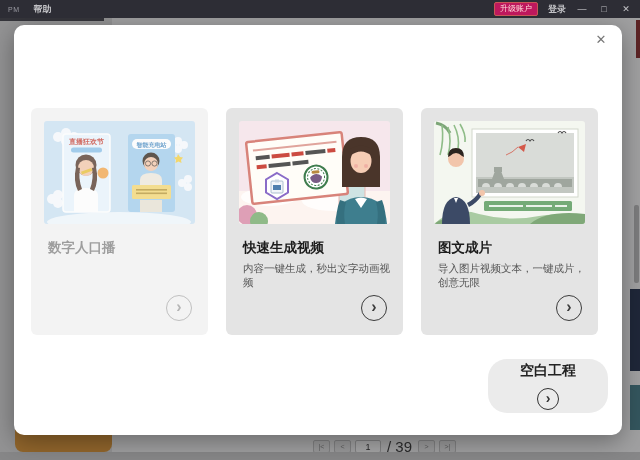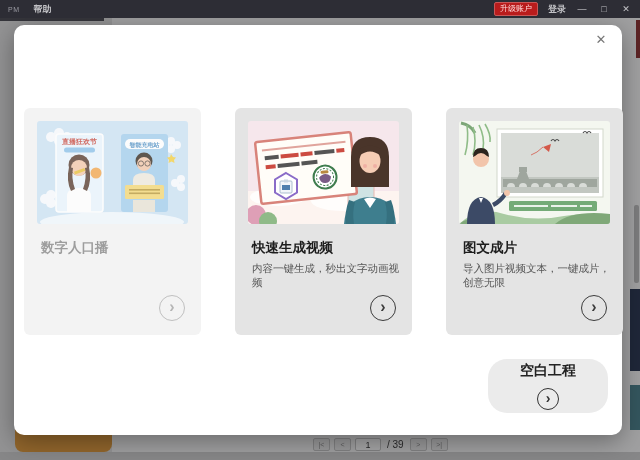--- a/index.html
+++ b/index.html
@@ -5,49 +5,49 @@
   * { margin:0; padding:0; box-sizing:border-box; }
   html,body { width:640px; height:460px; overflow:hidden; }
   body { font-family:"Liberation Sans", sans-serif; position:relative; background:#f7f7f7; }
 
   
   .titlebar { position:absolute; top:0; left:0; width:640px; height:18px; background:#2d2d35; display:flex; align-items:center; z-index:40; }
   .tb-logo { margin-left:8px; font-size:7px; color:#9a9aa2; letter-spacing:.5px; }
   .tb-help { margin-left:14px; font-size:9px; color:#c2c2c6; cursor:default;font-weight:bold; }
   .tb-title { position:absolute; left:0; right:0; text-align:center; font-size:9.5px; color:#d2d2d6; pointer-events:none; }
   .tb-right { margin-left:auto; display:flex; align-items:center; gap:10px; padding-right:8px; z-index:2; }
-  .tb-upgrade { background:#b91c1c; border:1px solid #c95656; color:#ffd9d9; font-size:8px; padding:1px 5px; border-radius:2px; line-height:10px; }
+  .tb-upgrade { background:#be185d; border:1px solid #c95656; color:#ffd9d9; font-size:8px; padding:1px 5px; border-radius:2px; line-height:10px; }
   .tb-login { font-size:9px; color:#c2c2c6;font-weight:bold; }
   .tb-win { font-size:9px; color:#c2c2c6; width:12px; text-align:center; }
 
   
   .under { position:absolute; top:18px; left:0; width:640px; height:442px; background:#f7f7f7; }
   .under-leftpanel { position:absolute; left:0; top:0; width:112px; height:442px; background:#e2e2e2; }
   .under-lefthdr { position:absolute; left:0; top:0; width:104px; height:3px; background:#4b4b53; }
   .under-newproj { position:absolute; left:15px; top:404px; width:97px; height:30px; background:#e09a3a; border-radius:8px; }
   .under-pagination { position:absolute; left:313px; top:420px; display:flex; align-items:center; gap:4px; }
   .pg-btn { width:17px; height:13px; background:#ececec; border:1px solid #c6c6c6; border-radius:2px; font-size:7px; color:#8a8a8a; display:flex; align-items:center; justify-content:center; }
   .pg-input { width:26px; height:13px; background:#ffffff; border:1px solid #c6c6c6; border-radius:2px; font-size:9px; color:#333; display:flex; align-items:center; justify-content:center; }
-  .pg-total { font-size:10px; color:#3a3a3a; padding:0 2px; }
+  .pg-total { font-size:15px; color:#3a3a3a; padding:0 2px; }
   .under-statusbar { position:absolute; left:0; top:434px; width:640px; height:8px; background:#cfcfcf; }
   .strip { position:absolute; }
   .strip-red { left:636px; top:2px; width:4px; height:38px; background:#8a3030; }
   .strip-scroll { left:634px; top:187px; width:5px; height:78px; background:#bdbdbd; border-radius:2px; }
   .strip-navy { left:630px; top:271px; width:10px; height:82px; background:#273550; }
   .strip-teal { left:630px; top:367px; width:10px; height:45px; background:#49808c; }
 
   
   .overlay { position:absolute; top:18px; left:0; width:640px; height:442px; background:rgba(18,18,20,0.38); z-index:10; }
 
   
   .modal { position:absolute; left:14px; top:25px; width:608px; height:410px; background:#ffffff; border-radius:10px; box-shadow:0 6px 24px rgba(0,0,0,.35); z-index:20; }
   .modal-close { position:absolute; top:7px; right:13px; font-size:13px; color:#777; width:16px; height:16px; line-height:16px; text-align:center; cursor:pointer; }
   .modal-heading { position:absolute; left:28px; top:32px; font-size:18px; font-weight:bold; color:#161616; letter-spacing:1px; }
 
-  .cards { position:absolute; left:10px; top:83px; display:flex; gap:34px; }
+  .cards { position:absolute; left:17px; top:83px; display:flex; gap:18px; }
   .card { width:177px; height:227px; background:#e4e4e4; border-radius:6px; position:relative; cursor:pointer; }
   .card.disabled { background:#f3f3f3; }
   .thumb { position:absolute; left:13px; top:13px; width:151px; height:103px; border-radius:3px; overflow:hidden; }
   .card.disabled .thumb { opacity:.8; }
   .card-title { position:absolute; left:17px; top:131px; font-size:13.5px; font-weight:bold; color:#1d1d1d; }
   .card-desc { position:absolute; left:17px; top:154px; right:8px; font-size:10.5px; color:#555; }
   .card.disabled .card-title { color:#9d9d9d; }
   .card.disabled .card-desc { color:#b6b6b6; }
   .arrow-circle { position:absolute; right:16px; bottom:14px; width:26px; height:26px; border:1.6px solid #3c3c3c; border-radius:50%; display:flex; align-items:center; justify-content:center; font-size:16px; font-weight:bold; color:#3c3c3c; line-height:1; padding-bottom:2px; }
   .card.disabled .arrow-circle { border-color:#c0c0c0; color:#b5b5b5; }

